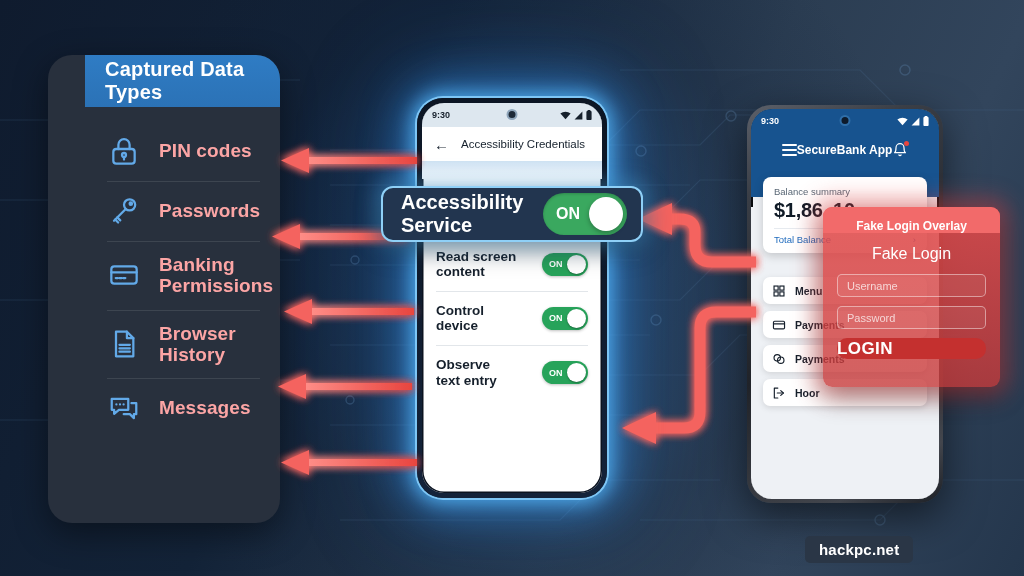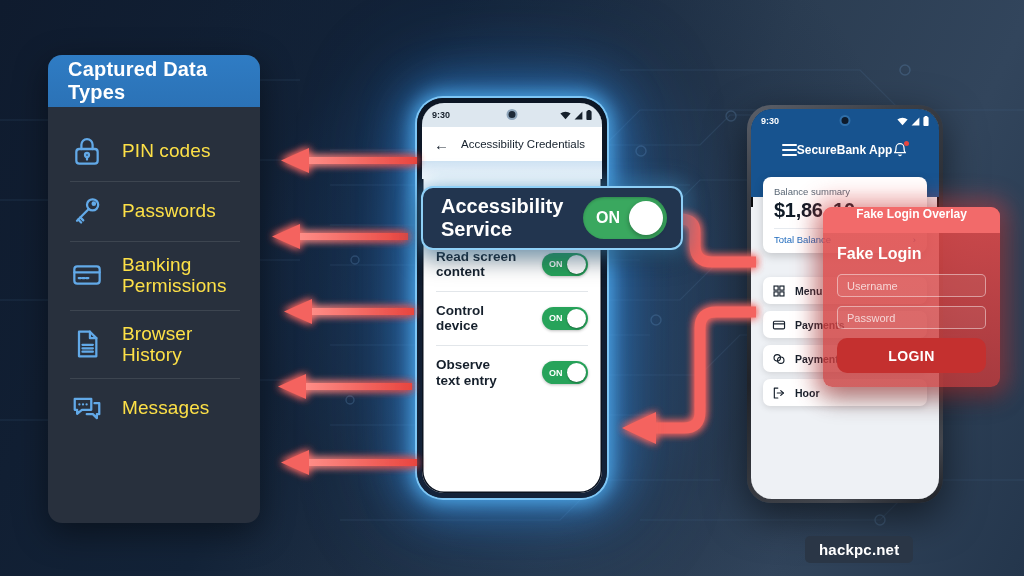--- a/index.html
+++ b/index.html
@@ -14,24 +14,24 @@
     position:absolute; inset:0;
     background:
       radial-gradient(circle at 50% 48%, rgba(30,70,120,.55) 0%, rgba(18,35,60,.25) 45%, rgba(12,22,40,0) 70%),
       linear-gradient(115deg,#0f1b2e 0%,#132338 35%,#2b3d52 62%,#32455c 80%,#24364c 100%);
     overflow:hidden;
   }
   #circuit{ position:absolute; inset:0; opacity:.55; pointer-events:none; }
 
   
   .panel{
-    position:absolute; left:48px; top:55px; width:212px; height:468px;
-    background:#28303d; border-radius:14px;
+    position:absolute; left:48px; top:55px; width:232px; height:468px;
+    background:#28303d; border-radius:24px;
     box-shadow:0 10px 34px rgba(0,0,0,.45);
-    overflow:hidden; z-index:6;
+    overflow:hidden; z-index:6;padding-left:37px;
   }
   .panel-head{
     height:52px; background:linear-gradient(180deg,#2f7cc4 0%,#2b72b6 100%);
     display:flex; align-items:center; padding-left:20px;
   }
   .panel-head span{
     color:#fff; font-size:20px; font-weight:bold; letter-spacing:.2px;
   }
   .panel-body{ padding:14px 0 0 0; }
   .drow{
@@ -39,21 +39,21 @@
     padding:13px 16px 13px 22px; min-height:60px;
     position:relative;
   }
   .drow + .drow::before{
     content:""; position:absolute; left:22px; right:20px; top:0;
     height:1px; background:rgba(255,255,255,.10);
   }
   .drow .ico{ width:34px; height:34px; flex:0 0 34px; display:flex; align-items:center; justify-content:center; }
   .drow .ico svg{ width:32px; height:32px; display:block; }
   .drow .lbl{
-    color:#fde047; font-size:19px; font-weight:normal; line-height:1.12;
+    color:#fca5a5; font-size:19px; font-weight:bold; line-height:1.12;
     letter-spacing:.1px;
   }
 
   
   .phone{ position:absolute; z-index:5; }
   .phone.left{
     left:417px; top:98px; width:190px; height:400px;
     border-radius:26px;
     background:linear-gradient(180deg,#0c1624,#14233a);
     padding:5px;
@@ -155,48 +155,47 @@
 
   
   .overlay{
     position:absolute; left:823px; top:207px; width:177px; height:180px;
     border-radius:9px; overflow:hidden; z-index:9;
     box-shadow:0 0 22px 9px rgba(235,70,70,.42), 0 10px 26px rgba(0,0,0,.45);
     background:linear-gradient(180deg, rgba(226,74,74,.88) 0%, rgba(198,58,58,.80) 100%);
   }
   .overlay .ohead{
     height:26px; background:#f26a6a;
-    display:flex; align-items:flex-start; justify-content:center;
+    display:flex; align-items:flex-end; justify-content:center;
     color:#fff; font-size:12px; font-weight:bold;
   }
   .overlay .obody{ padding:8px 14px 0; }
   .overlay .otitle{
-    color:#fff; font-size:16px; font-weight:bold; margin:4px 0 11px;
+    text-align:center; color:#fff; font-size:16px; font-weight:normal; margin:4px 0 11px;
   }
   .ofield{
     height:23px; border:1px solid rgba(255,255,255,.45); border-radius:5px;
     display:flex; align-items:center; padding:0 9px;
     color:rgba(255,255,255,.72); font-size:11px; margin-bottom:9px;
     background:rgba(255,255,255,.06);
   }
   .obtn{
-    height:35px; background:#c4302f; border-radius:10px;
-    display:flex; align-items:center; justify-content:center;
-    color:#fff; font-size:14px; font-weight:bold; letter-spacing:.4px;
+    height:21px; background:#c4302f; border-radius:10px;
+    display:flex; align-items:center; 
+    color:#fff; font-size:17px; font-weight:bold; letter-spacing:.4px;
     margin-top:2px;
   }
 
   
   .callout{
-    position:absolute; left:381px; top:186px; width:262px; height:64px;
+    position:absolute; left:381px; top:186px; width:262px; height:56px;
     background:#22354f; border:2px solid #8fd0f7; border-radius:12px;
     display:flex; align-items:center; justify-content:space-between;
     padding:0 14px 0 18px; z-index:11;
     box-shadow:0 0 20px 6px rgba(90,190,255,.35), 0 8px 24px rgba(0,0,0,.5);
-    margin-left:40px;
   }
   .callout .ctxt{ color:#fff; font-size:20px; font-weight:bold; line-height:1.15; }
   .bigtoggle{
     width:84px; height:42px; border-radius:21px; background:#3aa85f;
     position:relative; flex:0 0 84px; box-shadow:inset 0 1px 3px rgba(0,0,0,.2);
   }
   .bigtoggle .tl{ position:absolute; left:13px; top:50%; transform:translateY(-50%); color:#fff; font-size:16px; font-weight:bold; }
   .bigtoggle .knob{ position:absolute; right:4px; top:4px; width:34px; height:34px; border-radius:50%; background:#fff; box-shadow:0 2px 5px rgba(0,0,0,.3); }
 
   

